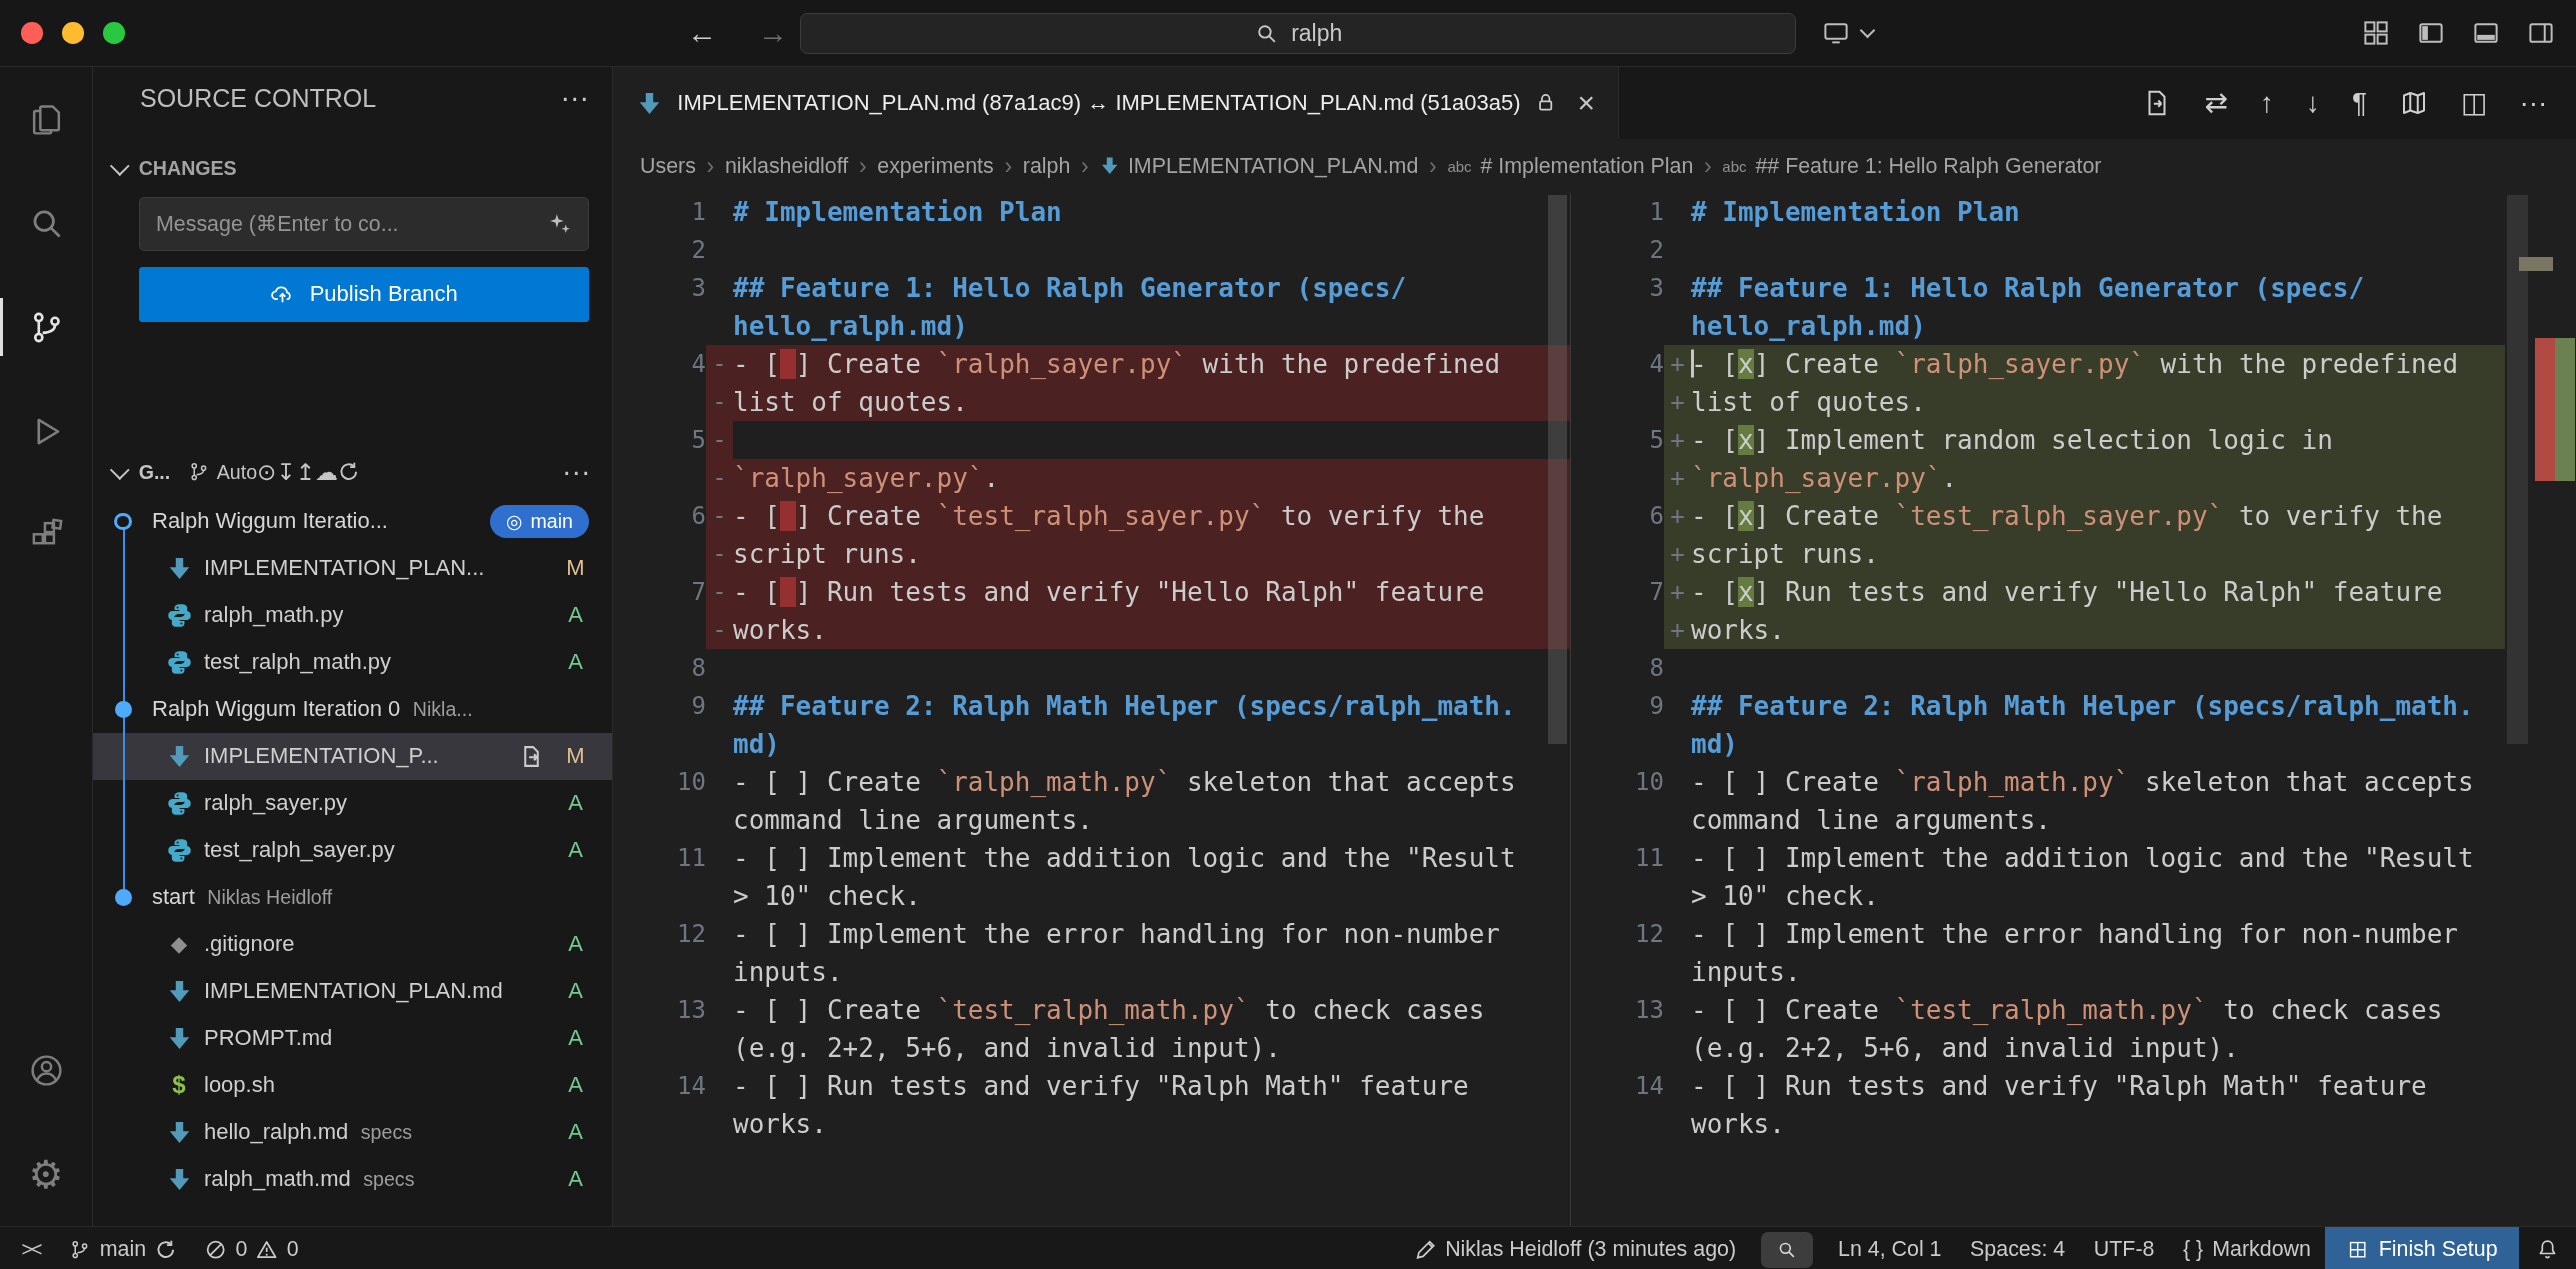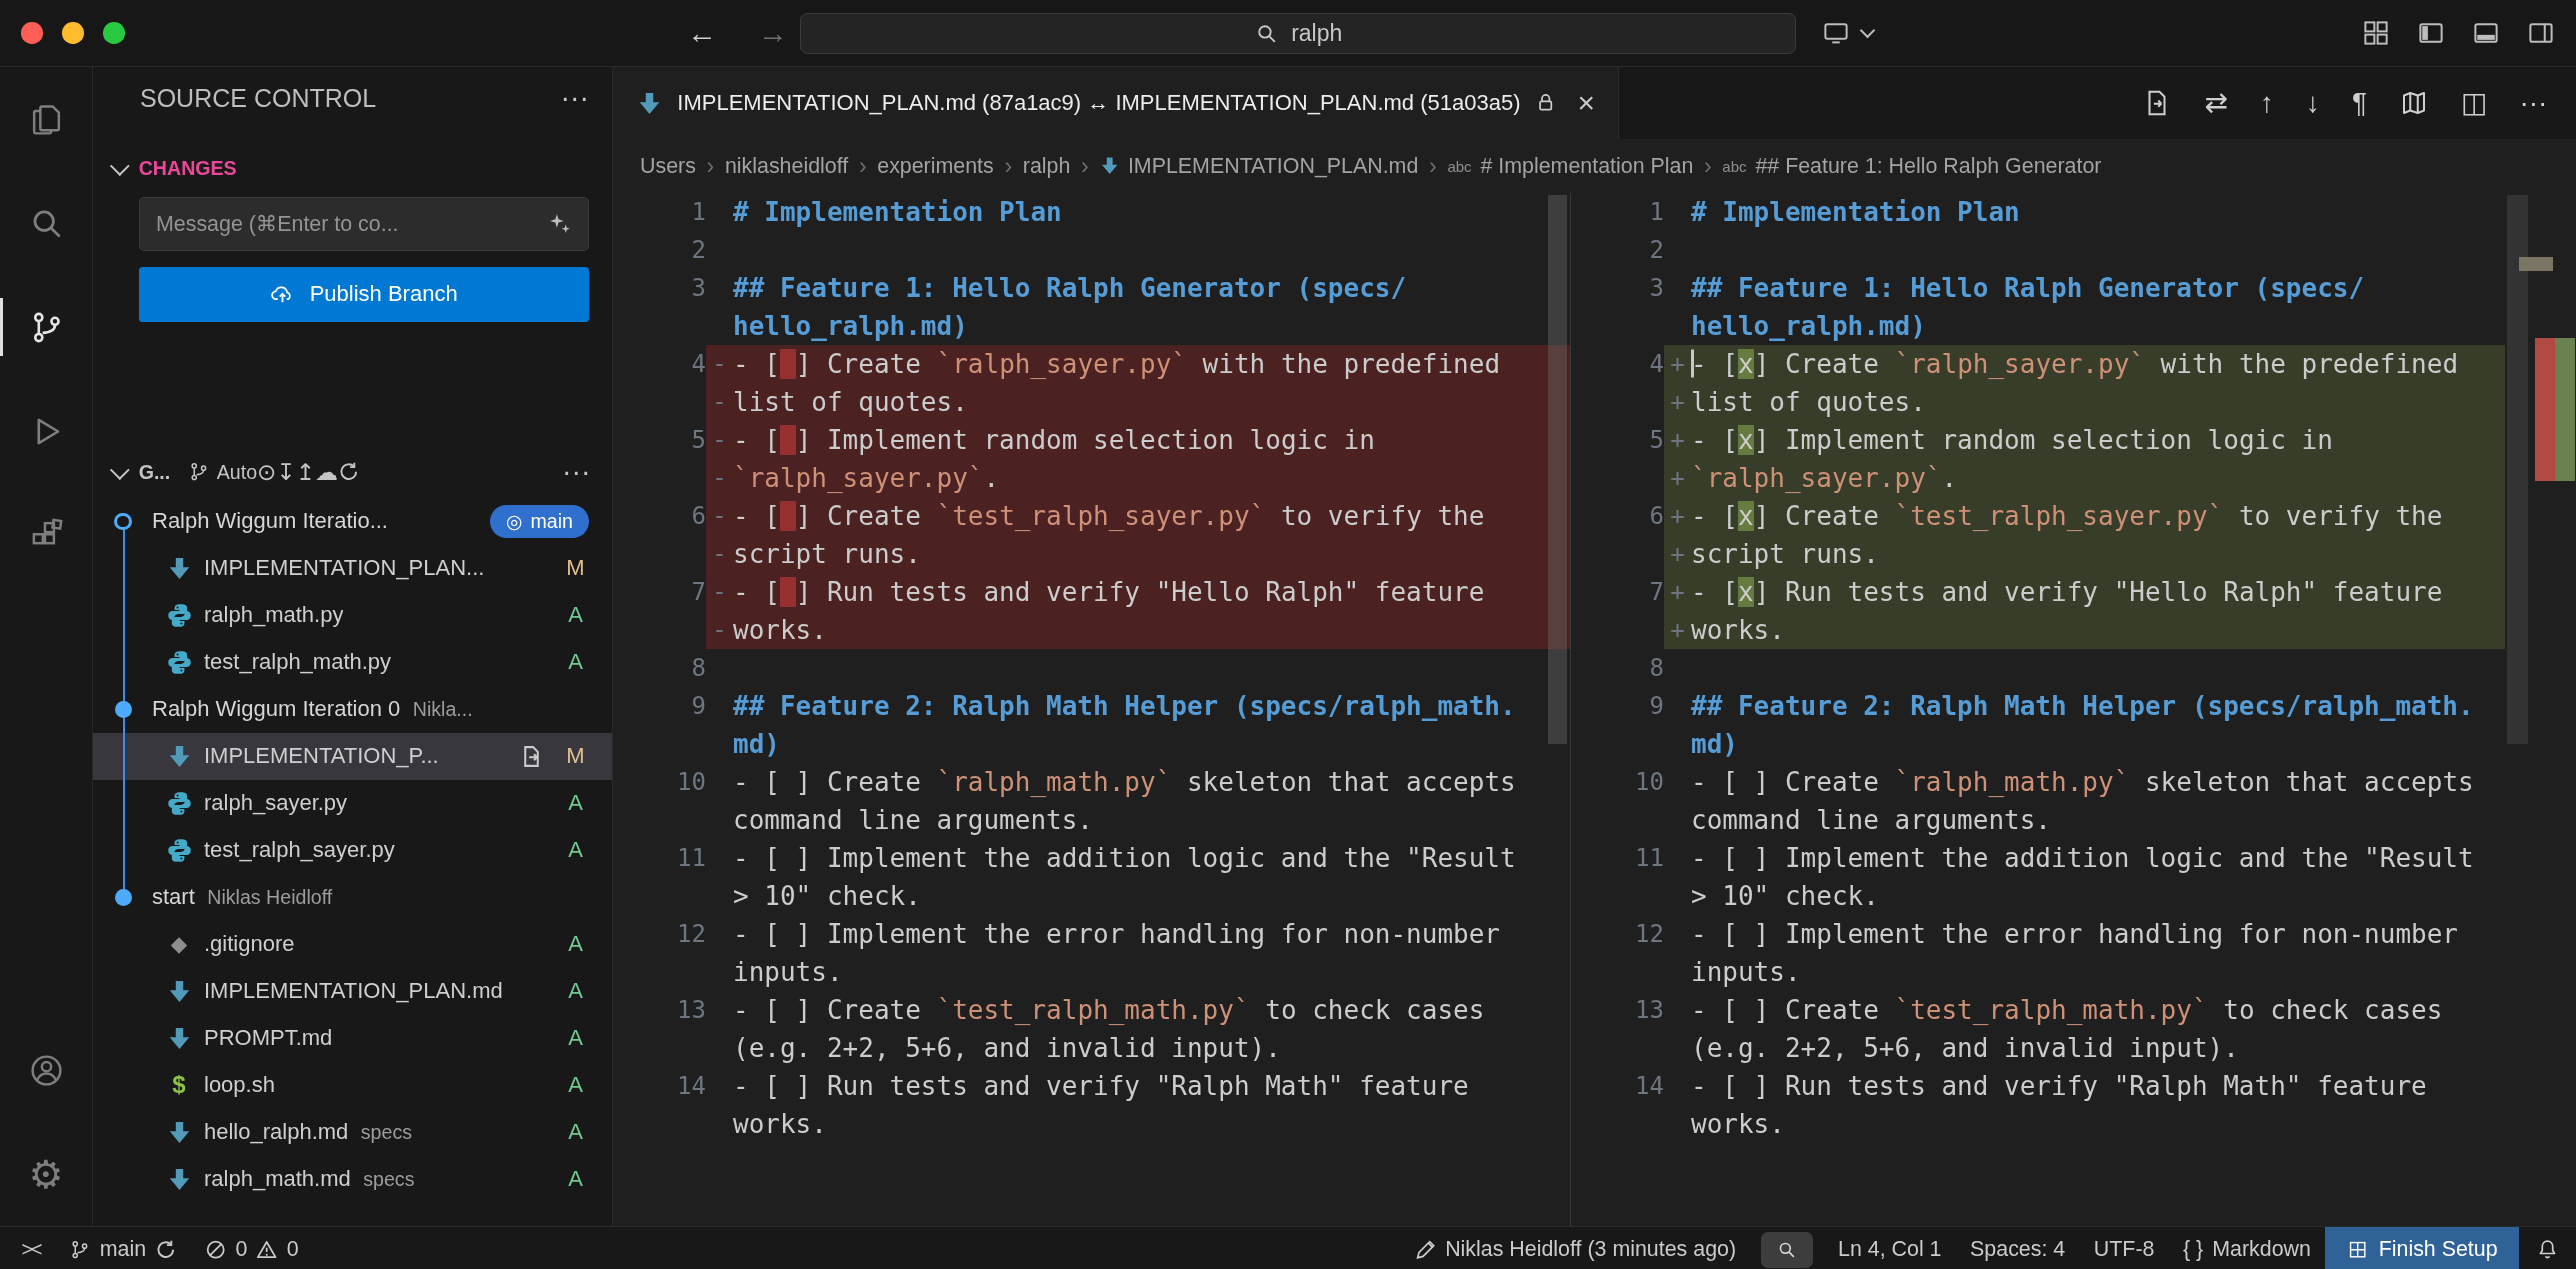--- a/index.html
+++ b/index.html
@@ -37,21 +37,21 @@
   .ab-item.active{color:#e4e4e4;}
   .ab-item.active::before{content:"";position:absolute;left:0;top:23px;bottom:23px;width:2.7px;background:#e0e0e0;}
   .ab-bottom{margin-top:auto;}
   .gearglyph{font-size:39px;line-height:1;}
 
   
   #sidebar{width:519px;background:#181818;border-right:0.9px solid #2a2a2a;display:flex;flex-direction:column;min-height:0;}
   .sc-header{height:62px;display:flex;align-items:center;padding:0 23px 0 47px;}
   .sc-title{font-size:25px;color:#bfbfbf;}
   .more{margin-left:auto;font-size:28.6px;color:#c9c9c9;line-height:0.4;}
-  .section-row{height:39px;margin-top:19.6px;display:flex;align-items:center;padding-left:19.6px;font-weight:bold;font-size:19.6px;color:#ec4899;}
+  .section-row{height:39px;margin-top:19.6px;display:flex;align-items:center;padding-left:19.6px;font-weight:bold;font-size:19.6px;color:#a3a3a3;}
   .chevron{width:11.6px;height:11.6px;border-right:2.2px solid #c5c5c5;border-bottom:2.2px solid #c5c5c5;transform:rotate(45deg);margin:-5.4px 12.5px 0 0;}
   .msgbox{margin:9px 23px 0 46px;height:52px;background:#2c2c2c;border:0.9px solid #3c3c3c;border-radius:5px;display:flex;align-items:center;padding:0 16px;color:#949494;font-size:21.4px;}
   .msg-ph{flex:1;white-space:nowrap;overflow:hidden;}
   .publish{margin:16px 23px 0 46px;height:55px;background:#0078d4;border:none;border-radius:3.6px;color:#ffffff;font-size:22px;
     display:flex;align-items:center;justify-content:center;gap:14.3px;font-family:inherit;cursor:pointer;}
   .graph-header{margin-top:130px;height:41px;display:flex;align-items:center;padding:0 21.4px 0 19.6px;font-weight:bold;font-size:19.6px;color:#c5c5c5;}
   .gh-icons{margin-left:18px;display:flex;align-items:center;color:#c5c5c5;font-weight:normal;font-size:23px;flex:1;}
   .gh-auto{display:flex;align-items:center;gap:7.1px;font-size:19.6px;}
   .gh-last{margin-left:auto;font-size:28.6px;line-height:0.4;}
 
@@ -524,21 +524,20 @@
                 <span class="ct"><span class="seg-t">- [</span><span class="seg-kd"> </span><span class="seg-t">] Create </span><span class="seg-c">`ralph_sayer.py`</span><span class="seg-t"> with the predefined</span></span>
               </div>
               <div class="crow del">
                 <span class="ln"></span>
                 <span class="sg">-</span>
                 <span class="ct"><span class="seg-t">list of quotes.</span></span>
               </div>
               <div class="crow del">
                 <span class="ln">5</span>
                 <span class="sg">-</span>
-                <span class="ct"><span class="seg-t">- [</span><span class="seg-kd"> </span><span class="seg-t">] Implement random selection logic in</span></span>
               </div>
               <div class="crow del">
                 <span class="ln"></span>
                 <span class="sg">-</span>
                 <span class="ct"><span class="seg-c">`ralph_sayer.py`</span><span class="seg-t">.</span></span>
               </div>
               <div class="crow del">
                 <span class="ln">6</span>
                 <span class="sg">-</span>
                 <span class="ct"><span class="seg-t">- [</span><span class="seg-kd"> </span><span class="seg-t">] Create </span><span class="seg-c">`test_ralph_sayer.py`</span><span class="seg-t"> to verify the</span></span>

